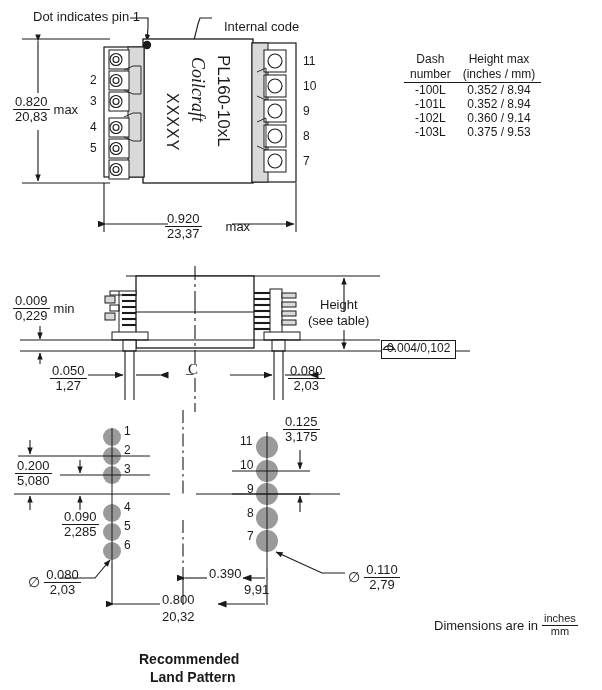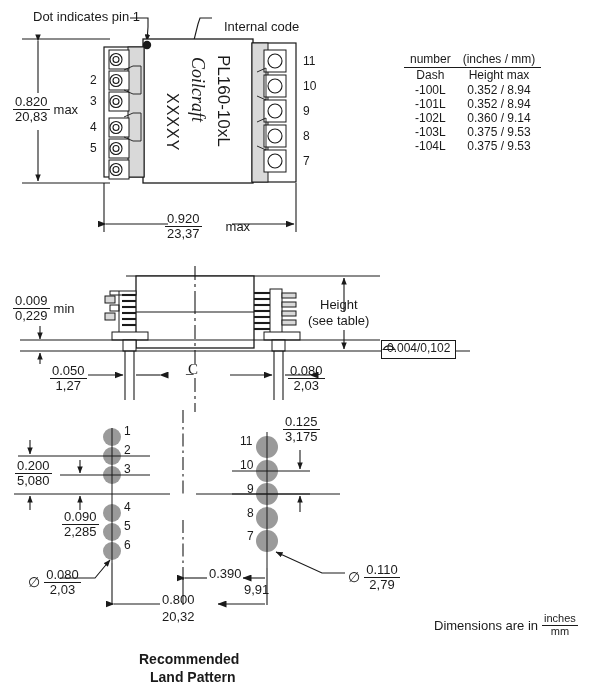--- a/index.html
+++ b/index.html
@@ -269,45 +269,41 @@
   <div class="frac fs13">
     <span class="num">0.920</span>
     <span class="den">23,37</span>
   </div>
   <span class="fs13">max</span>
 </div>
 
 <table class="tbl" style="left:404px; top:52px;">
   <tbody>
         <tr class="hdrrow">
+    <td>Dash</td>
+    <td>Height max</td>
+  </tr>
+  <tr class="hdrrow">
     <td class="ruler">number</td>
     <td class="ruler">(inches / mm)</td>
-  </tr>
-  <tr class="hdrrow">
-    <td>Dash</td>
-    <td>Height max</td>
   </tr>
   <tr>
     <td>-100L</td>
     <td>0.352 / 8.94</td>
   </tr>
   <tr>
     <td>-101L</td>
     <td>0.352 / 8.94</td>
   </tr>
   <tr>
     <td>-102L</td>
     <td>0.360 / 9.14</td>
   </tr>
   <tr>
     <td>-103L</td>
-    <td>0.375 / 9.53</td>
-  </tr>
-  <tr>
-    <td>-104L</td>
     <td>0.375 / 9.53</td>
   </tr>
 </tbody>
     </table>
 
 <div class="inline" style="left:13px; top:294px;">
   <div class="frac fs13">
     <span class="num">0.009</span>
     <span class="den">0,229</span>
   </div>

